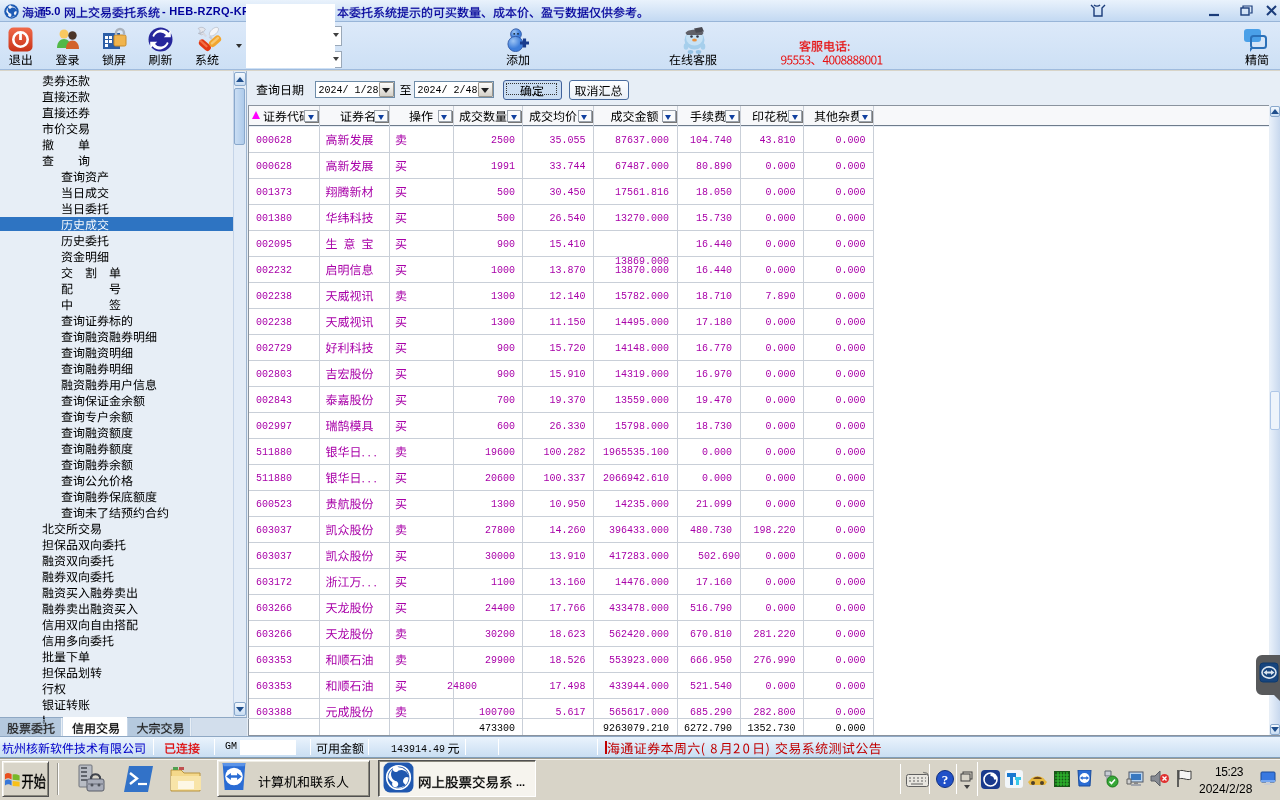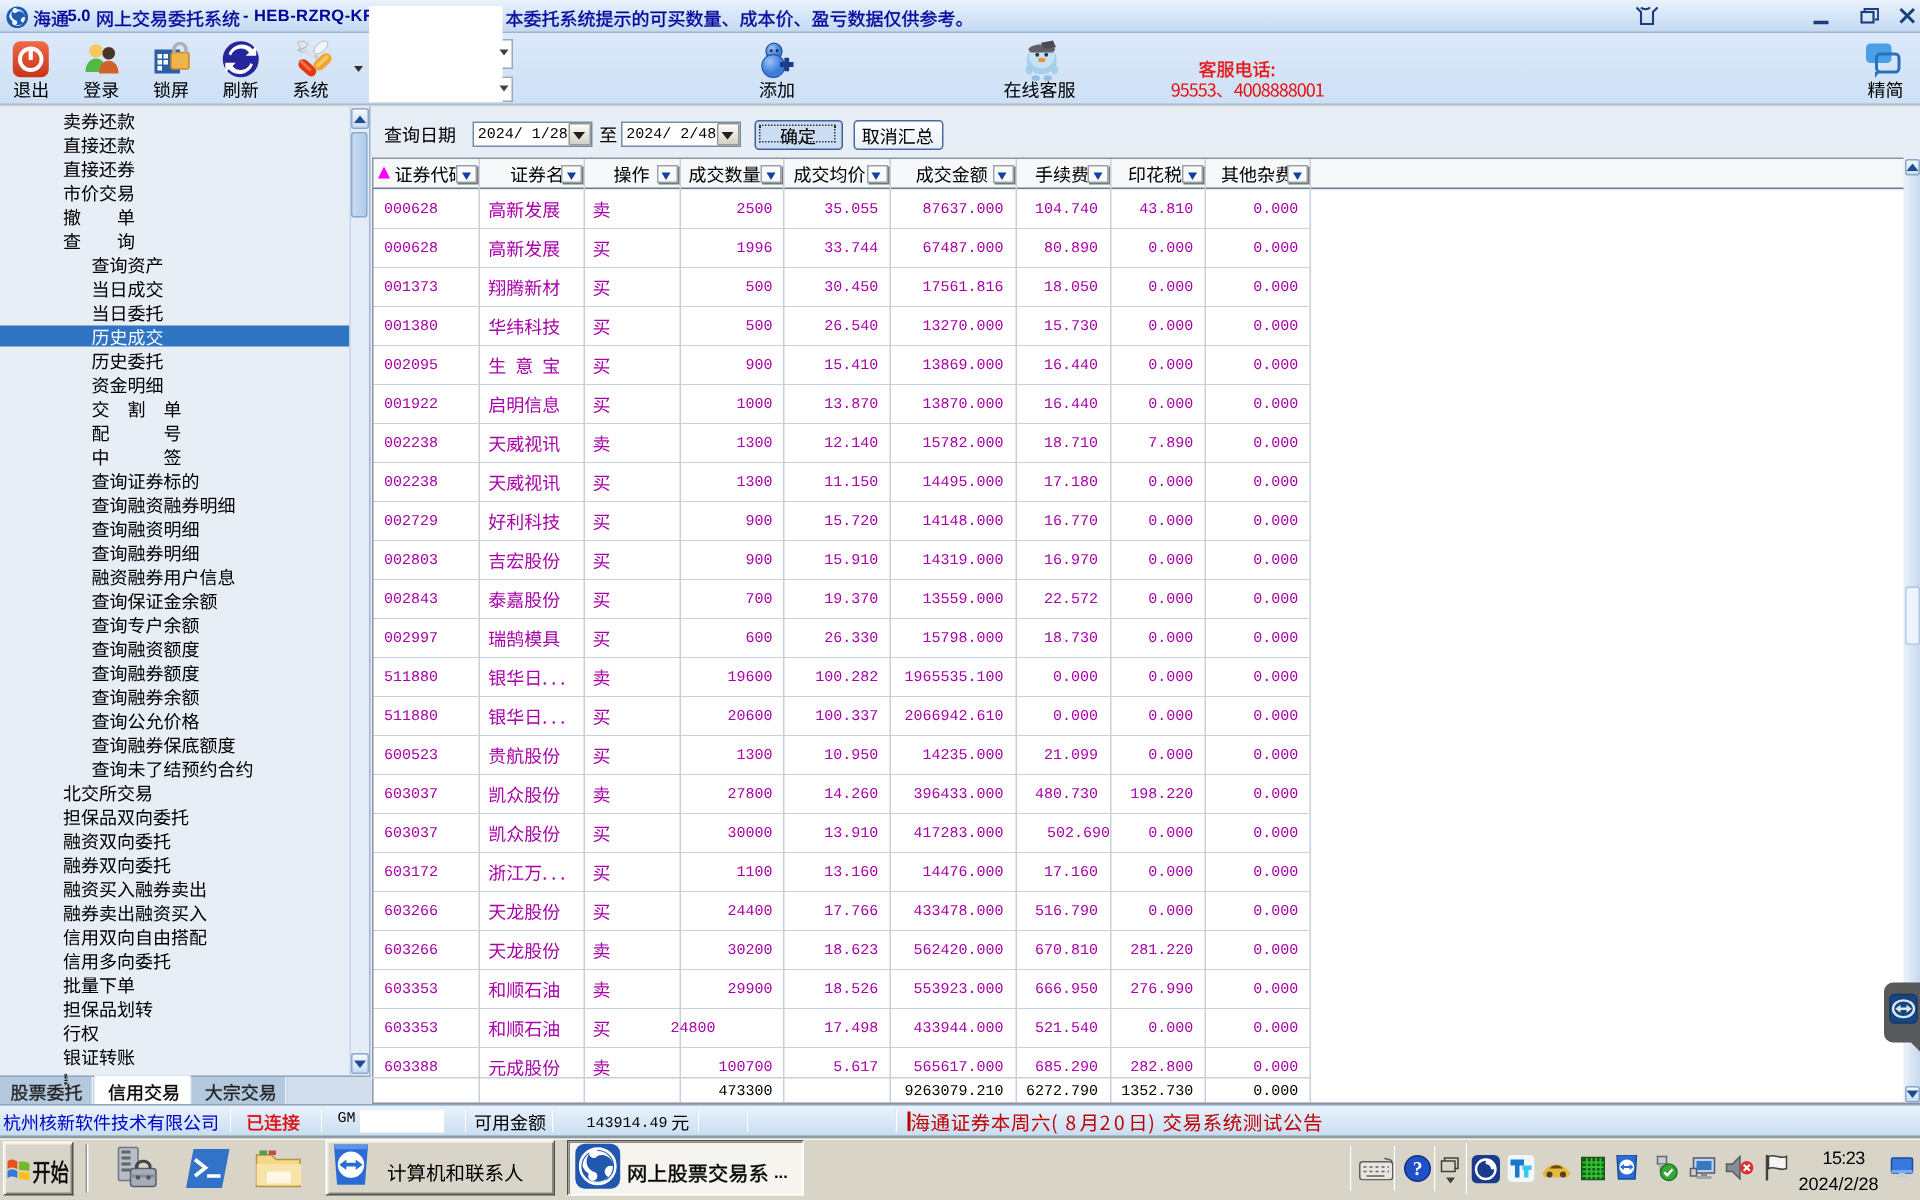--- a/index.html
+++ b/index.html
@@ -168,21 +168,21 @@
 <div style="position:absolute;left:858px;top:110px;width:14px;height:12px;background:#FAFBFC;border:1px solid #9AA2AC;box-shadow:1px 1px 0 #777;z-index:60"></div>
 <div style="position:absolute;left:861.5px;top:114.5px;width:0;height:0;border-left:3.5px solid transparent;border-right:3.5px solid transparent;border-top:5px solid #1040A0;z-index:61"></div>
 <div style="position:absolute;right:988px;top:135px;font:10px 'Liberation Mono',monospace;color:#A800A8">000628</div>
 <div style="position:absolute;right:765px;top:135px;font:10px 'Liberation Mono',monospace;color:#A800A8">2500</div>
 <div style="position:absolute;right:694.5px;top:135px;font:10px 'Liberation Mono',monospace;color:#A800A8">35.055</div>
 <div style="position:absolute;right:611px;top:135px;font:10px 'Liberation Mono',monospace;color:#A800A8">87637.000</div>
 <div style="position:absolute;right:548px;top:135px;font:10px 'Liberation Mono',monospace;color:#A800A8">104.740</div>
 <div style="position:absolute;right:484.5px;top:135px;font:10px 'Liberation Mono',monospace;color:#A800A8">43.810</div>
 <div style="position:absolute;right:414.5px;top:135px;font:10px 'Liberation Mono',monospace;color:#A800A8">0.000</div>
 <div style="position:absolute;right:988px;top:161px;font:10px 'Liberation Mono',monospace;color:#A800A8">000628</div>
-<div style="position:absolute;right:765px;top:161px;font:10px 'Liberation Mono',monospace;color:#A800A8">1996</div>
+<div style="position:absolute;right:765px;top:161px;font:10px 'Liberation Mono',monospace;color:#A800A8">1991</div>
 <div style="position:absolute;right:694.5px;top:161px;font:10px 'Liberation Mono',monospace;color:#A800A8">33.744</div>
 <div style="position:absolute;right:611px;top:161px;font:10px 'Liberation Mono',monospace;color:#A800A8">67487.000</div>
 <div style="position:absolute;right:548px;top:161px;font:10px 'Liberation Mono',monospace;color:#A800A8">80.890</div>
 <div style="position:absolute;right:484.5px;top:161px;font:10px 'Liberation Mono',monospace;color:#A800A8">0.000</div>
 <div style="position:absolute;right:414.5px;top:161px;font:10px 'Liberation Mono',monospace;color:#A800A8">0.000</div>
 <div style="position:absolute;right:988px;top:187px;font:10px 'Liberation Mono',monospace;color:#A800A8">001373</div>
 <div style="position:absolute;right:765px;top:187px;font:10px 'Liberation Mono',monospace;color:#A800A8">500</div>
 <div style="position:absolute;right:694.5px;top:187px;font:10px 'Liberation Mono',monospace;color:#A800A8">30.450</div>
 <div style="position:absolute;right:611px;top:187px;font:10px 'Liberation Mono',monospace;color:#A800A8">17561.816</div>
 <div style="position:absolute;right:548px;top:187px;font:10px 'Liberation Mono',monospace;color:#A800A8">18.050</div>
@@ -191,25 +191,25 @@
 <div style="position:absolute;right:988px;top:213px;font:10px 'Liberation Mono',monospace;color:#A800A8">001380</div>
 <div style="position:absolute;right:765px;top:213px;font:10px 'Liberation Mono',monospace;color:#A800A8">500</div>
 <div style="position:absolute;right:694.5px;top:213px;font:10px 'Liberation Mono',monospace;color:#A800A8">26.540</div>
 <div style="position:absolute;right:611px;top:213px;font:10px 'Liberation Mono',monospace;color:#A800A8">13270.000</div>
 <div style="position:absolute;right:548px;top:213px;font:10px 'Liberation Mono',monospace;color:#A800A8">15.730</div>
 <div style="position:absolute;right:484.5px;top:213px;font:10px 'Liberation Mono',monospace;color:#A800A8">0.000</div>
 <div style="position:absolute;right:414.5px;top:213px;font:10px 'Liberation Mono',monospace;color:#A800A8">0.000</div>
 <div style="position:absolute;right:988px;top:239px;font:10px 'Liberation Mono',monospace;color:#A800A8">002095</div>
 <div style="position:absolute;right:765px;top:239px;font:10px 'Liberation Mono',monospace;color:#A800A8">900</div>
 <div style="position:absolute;right:694.5px;top:239px;font:10px 'Liberation Mono',monospace;color:#A800A8">15.410</div>
-<div style="position:absolute;right:611px;top:239px;font:10px 'Liberation Mono',monospace;color:#A800A8">13869.000</div>
+<div style="position:absolute;right:611px;top:256px;font:10px 'Liberation Mono',monospace;color:#A800A8">13869.000</div>
 <div style="position:absolute;right:548px;top:239px;font:10px 'Liberation Mono',monospace;color:#A800A8">16.440</div>
 <div style="position:absolute;right:484.5px;top:239px;font:10px 'Liberation Mono',monospace;color:#A800A8">0.000</div>
 <div style="position:absolute;right:414.5px;top:239px;font:10px 'Liberation Mono',monospace;color:#A800A8">0.000</div>
-<div style="position:absolute;right:988px;top:265px;font:10px 'Liberation Mono',monospace;color:#A800A8">001922</div>
+<div style="position:absolute;right:988px;top:265px;font:10px 'Liberation Mono',monospace;color:#A800A8">002232</div>
 <div style="position:absolute;right:765px;top:265px;font:10px 'Liberation Mono',monospace;color:#A800A8">1000</div>
 <div style="position:absolute;right:694.5px;top:265px;font:10px 'Liberation Mono',monospace;color:#A800A8">13.870</div>
 <div style="position:absolute;right:611px;top:265px;font:10px 'Liberation Mono',monospace;color:#A800A8">13870.000</div>
 <div style="position:absolute;right:548px;top:265px;font:10px 'Liberation Mono',monospace;color:#A800A8">16.440</div>
 <div style="position:absolute;right:484.5px;top:265px;font:10px 'Liberation Mono',monospace;color:#A800A8">0.000</div>
 <div style="position:absolute;right:414.5px;top:265px;font:10px 'Liberation Mono',monospace;color:#A800A8">0.000</div>
 <div style="position:absolute;right:988px;top:291px;font:10px 'Liberation Mono',monospace;color:#A800A8">002238</div>
 <div style="position:absolute;right:765px;top:291px;font:10px 'Liberation Mono',monospace;color:#A800A8">1300</div>
 <div style="position:absolute;right:694.5px;top:291px;font:10px 'Liberation Mono',monospace;color:#A800A8">12.140</div>
 <div style="position:absolute;right:611px;top:291px;font:10px 'Liberation Mono',monospace;color:#A800A8">15782.000</div>
@@ -234,21 +234,21 @@
 <div style="position:absolute;right:765px;top:369px;font:10px 'Liberation Mono',monospace;color:#A800A8">900</div>
 <div style="position:absolute;right:694.5px;top:369px;font:10px 'Liberation Mono',monospace;color:#A800A8">15.910</div>
 <div style="position:absolute;right:611px;top:369px;font:10px 'Liberation Mono',monospace;color:#A800A8">14319.000</div>
 <div style="position:absolute;right:548px;top:369px;font:10px 'Liberation Mono',monospace;color:#A800A8">16.970</div>
 <div style="position:absolute;right:484.5px;top:369px;font:10px 'Liberation Mono',monospace;color:#A800A8">0.000</div>
 <div style="position:absolute;right:414.5px;top:369px;font:10px 'Liberation Mono',monospace;color:#A800A8">0.000</div>
 <div style="position:absolute;right:988px;top:395px;font:10px 'Liberation Mono',monospace;color:#A800A8">002843</div>
 <div style="position:absolute;right:765px;top:395px;font:10px 'Liberation Mono',monospace;color:#A800A8">700</div>
 <div style="position:absolute;right:694.5px;top:395px;font:10px 'Liberation Mono',monospace;color:#A800A8">19.370</div>
 <div style="position:absolute;right:611px;top:395px;font:10px 'Liberation Mono',monospace;color:#A800A8">13559.000</div>
-<div style="position:absolute;right:548px;top:395px;font:10px 'Liberation Mono',monospace;color:#A800A8">22.572</div>
+<div style="position:absolute;right:548px;top:395px;font:10px 'Liberation Mono',monospace;color:#A800A8">19.470</div>
 <div style="position:absolute;right:484.5px;top:395px;font:10px 'Liberation Mono',monospace;color:#A800A8">0.000</div>
 <div style="position:absolute;right:414.5px;top:395px;font:10px 'Liberation Mono',monospace;color:#A800A8">0.000</div>
 <div style="position:absolute;right:988px;top:421px;font:10px 'Liberation Mono',monospace;color:#A800A8">002997</div>
 <div style="position:absolute;right:765px;top:421px;font:10px 'Liberation Mono',monospace;color:#A800A8">600</div>
 <div style="position:absolute;right:694.5px;top:421px;font:10px 'Liberation Mono',monospace;color:#A800A8">26.330</div>
 <div style="position:absolute;right:611px;top:421px;font:10px 'Liberation Mono',monospace;color:#A800A8">15798.000</div>
 <div style="position:absolute;right:548px;top:421px;font:10px 'Liberation Mono',monospace;color:#A800A8">18.730</div>
 <div style="position:absolute;right:484.5px;top:421px;font:10px 'Liberation Mono',monospace;color:#A800A8">0.000</div>
 <div style="position:absolute;right:414.5px;top:421px;font:10px 'Liberation Mono',monospace;color:#A800A8">0.000</div>
 <div style="position:absolute;right:988px;top:447px;font:10px 'Liberation Mono',monospace;color:#A800A8">511880</div>

